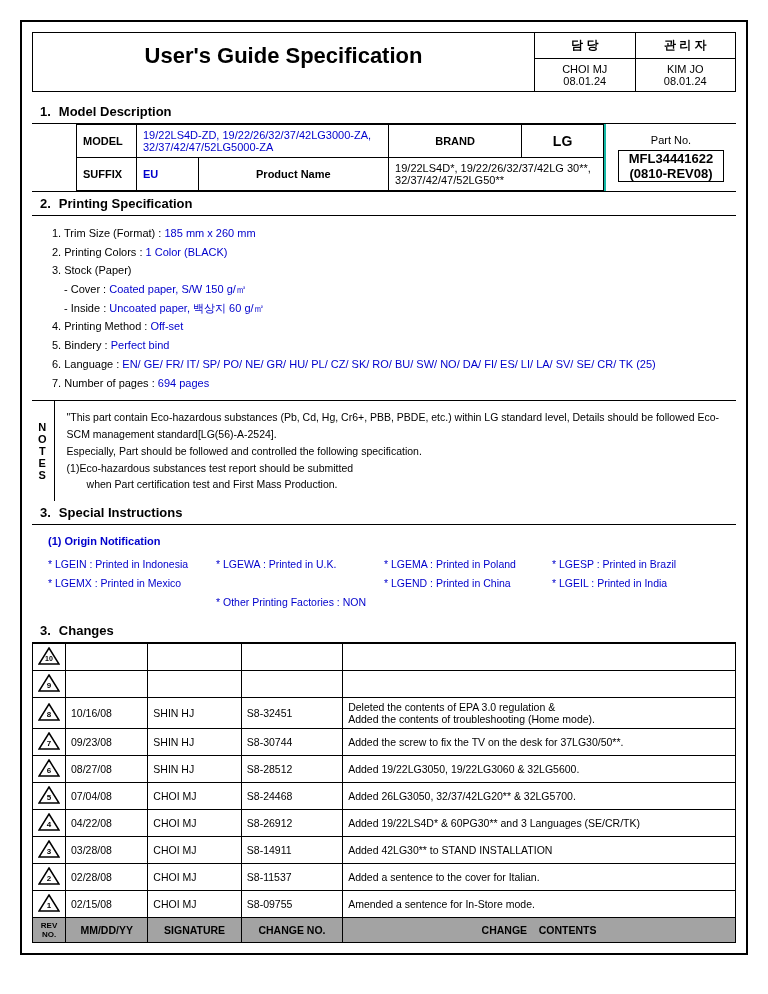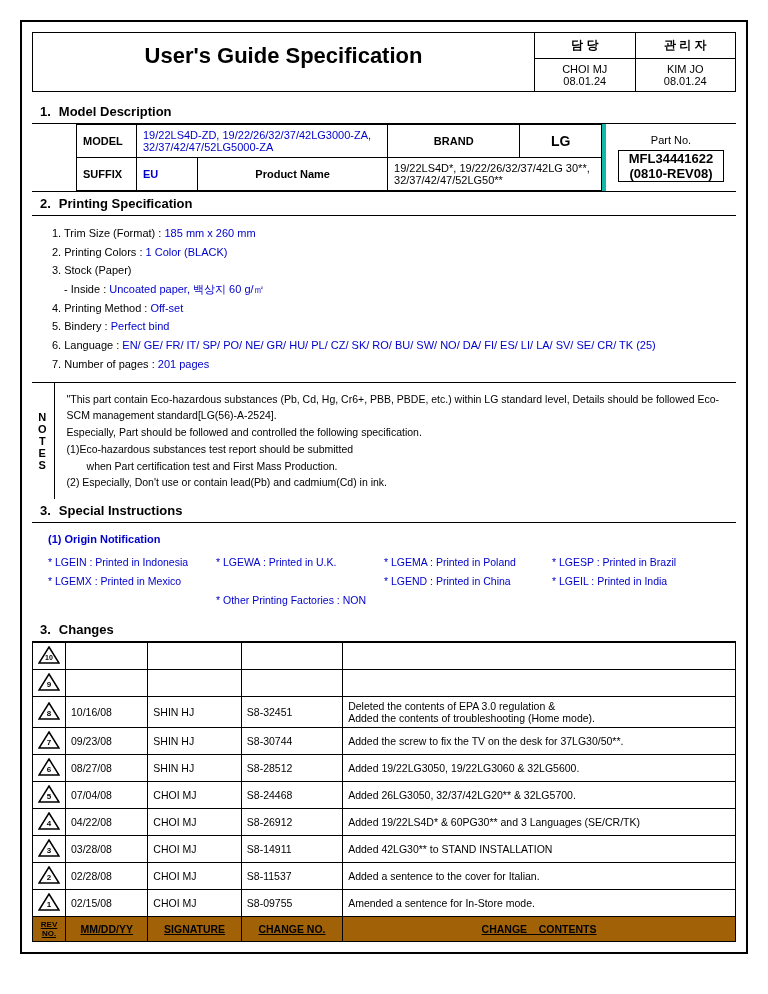--- a/index.html
+++ b/index.html
@@ -115,22 +115,21 @@
     }
     .changes-table td, .changes-table th {
       border: 1px solid #000;
       padding: 3px 5px;
       font-size: 10.5px;
       vertical-align: middle;
     }
     .changes-table .header-row td {
       font-weight: bold;
       text-align: center;
-      background: #a16207;
-      text-decoration: underline;
+      background: #a3a3a3;
     }
     .rev-cell {
       width: 28px;
       text-align: center;
       font-size: 10px;
     }
     .model-inner-table {
       width: 100%;
       border-collapse: collapse;
     }
@@ -166,21 +165,21 @@
       </div>
     </div>
   </div>
 
   <div>
     <div class="section-title-row">
       <span class="section-num">1.</span>
       <span>Model Description</span>
     </div>
     <div style="display:flex; border-bottom: 1px solid #000;">
-      <div style="flex:1; border-right: 4px solid #14b8a6; padding-left: 44px;">
+      <div style="flex:1; border-right: 2px solid #14b8a6; padding-left: 44px;">
         <table class="model-inner-table">
           <tbody>
               <tr>
             <td class="model-label">MODEL</td>
             <td colspan="2">
               <span style="color:#00c;">19/22LS4D-ZD, 19/22/26/32/37/42LG3000-ZA, 32/37/42/47/52LG5000-ZA</span>
             </td>
             <td class="brand-cell">BRAND</td>
             <td class="lg-cell">LG</td>
           </tr>
@@ -209,43 +208,43 @@
 
   <div>
     <div class="section-title-row">
       <span class="section-num">2.</span>
       <span>Printing Specification</span>
     </div>
     <div class="print-spec-content">
       <div>1. Trim Size (Format) : <span class="blue">185 mm x 260 mm</span></div>
       <div>2. Printing Colors : <span class="blue">1 Color (BLACK)</span></div>
       <div>3. Stock (Paper)</div>
+      <div style="padding-left: 12px;"> - Cover : <span class="blue">Coated paper, S/W 150 g/㎡</span></div>
       <div style="padding-left: 12px;"> - Inside : <span class="blue">Uncoated paper, 백상지 60 g/㎡</span></div>
       <div>4. Printing Method : <span class="blue">Off-set</span></div>
       <div>5. Bindery : <span class="blue">Perfect bind</span></div>
       <div>6. Language : <span class="blue">EN/ GE/ FR/ IT/ SP/ PO/ NE/ GR/ HU/ PL/ CZ/ SK/ RO/ BU/ SW/ NO/ DA/ FI/ ES/ LI/ LA/ SV/ SE/ CR/ TK (25)</span></div>
-      <div>7. Number of pages : <span class="blue">201 pages</span></div>
+      <div>7. Number of pages : <span class="blue">694 pages</span></div>
     </div>
 
     <div class="notes-section">
       <div style="border-right:1px solid #000; padding: 8px 6px; display:flex; align-items:center; justify-content:center; min-width:22px;">
         <div style="display:flex;flex-direction:column;align-items:center;font-weight:bold;font-size:11px; letter-spacing:1px;">
           <span>N</span>
           <span>O</span>
           <span>T</span>
           <span>E</span>
           <span>S</span>
         </div>
       </div>
       <div class="notes-content">
         <p>"This part contain Eco-hazardous substances (Pb, Cd, Hg, Cr6+, PBB, PBDE, etc.) within LG standard level, Details should be followed Eco-SCM management standard[LG(56)-A-2524].</p>
         <p>Especially, Part should be followed and controlled the following specification.</p>
         <p>(1)Eco-hazardous substances test report should be submitted</p>
         <p style="padding-left:20px;">when Part certification test and First Mass Production.</p>
-        <p>(2) Especially, Don't use or contain lead(Pb) and cadmium(Cd) in ink.</p>
       </div>
     </div>
   </div>
 
   <div>
     <div class="section-title-row">
       <span class="section-num">3.</span>
       <span>Special Instructions</span>
     </div>
     <div class="special-content">

